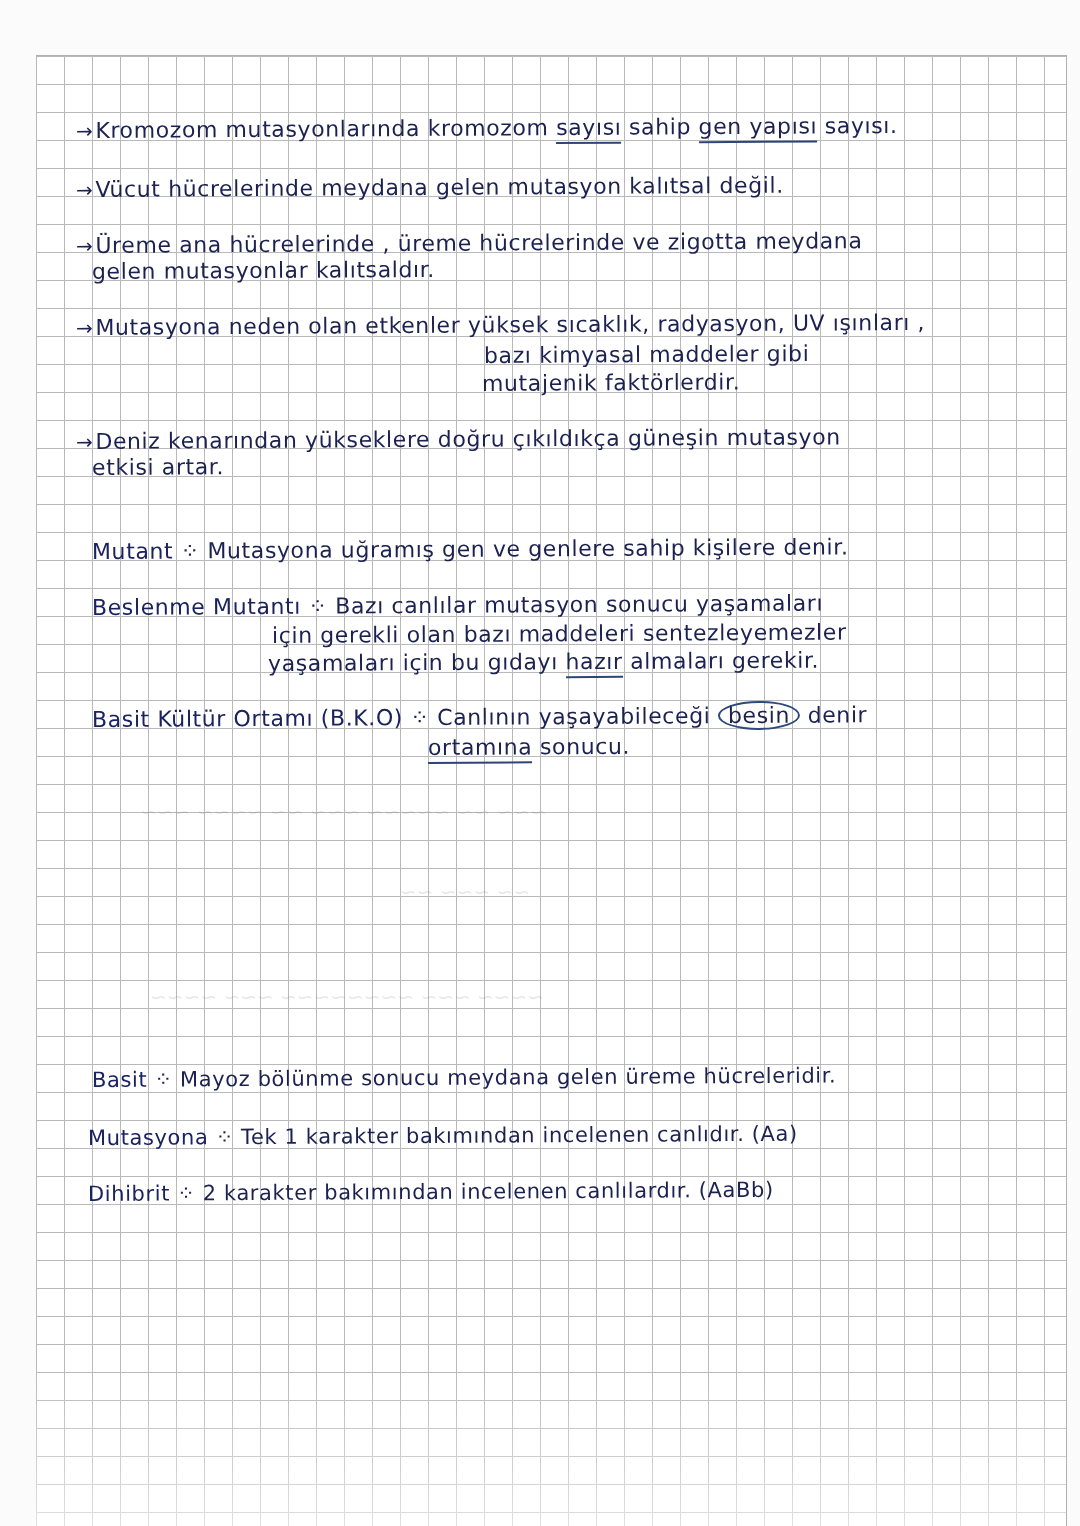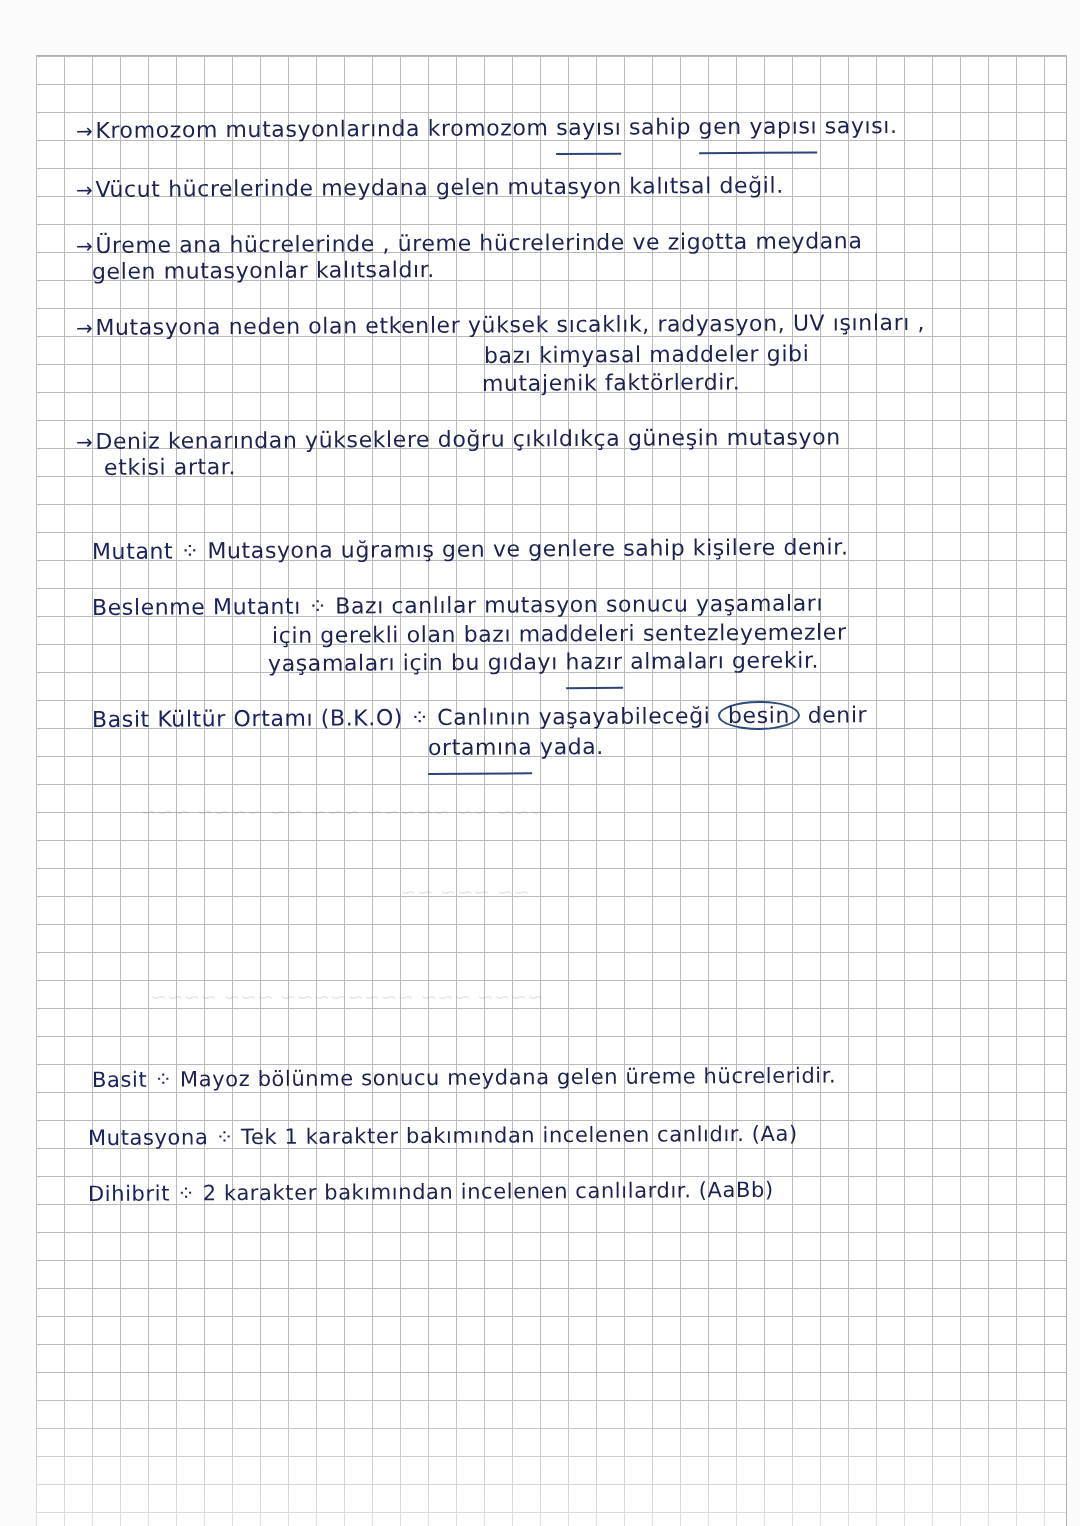--- a/index.html
+++ b/index.html
@@ -54,21 +54,21 @@
     .ink .arrow {
       font-size: 20px;
       margin-right: 2px;
     }
     .term {
       color: #1a2260;
       font-weight: normal;
     }
     .ul {
       border-bottom: 2px solid #2d4576;
-      padding-bottom: 13px;
+      padding-bottom: 2px;
     }
     .circled {
       border: 2px solid #2d4a7a;
       border-radius: 50%;
       padding: 0 8px;
     }
     .bleed {
       position: absolute;
       color: rgba(120,120,130,0.18);
       font-family: "DejaVu Sans", sans-serif;
@@ -110,21 +110,21 @@
   <div class="ink" style="left:484px; top:342px;">
     <span>bazı kimyasal maddeler gibi</span>
   </div>
   <div class="ink" style="left:482px; top:370px;">
     <span>mutajenik faktörlerdir.</span>
   </div>
 
   <div class="ink" style="left:76px; top:428px;">
     <span class="arrow">→</span><span>Deniz kenarından yükseklere doğru çıkıldıkça güneşin mutasyon</span>
   </div>
-  <div class="ink" style="left:92px; top:454px;padding-left:12px;">
+  <div class="ink" style="left:92px; top:454px;">
     <span>etkisi artar.</span>
   </div>
 
   <div class="ink" style="left:92px; top:538px;">
     <span class="term">Mutant</span><span> ⁘ </span><span>Mutasyona uğramış gen ve genlere sahip kişilere denir.</span>
   </div>
 
   <div class="ink" style="left:92px; top:594px;">
     <span class="term">Beslenme Mutantı</span><span> ⁘ </span><span>Bazı canlılar mutasyon sonucu yaşamaları</span>
   </div>
@@ -132,21 +132,21 @@
     <span>için gerekli olan bazı maddeleri sentezleyemezler</span>
   </div>
   <div class="ink" style="left:268px; top:650px;">
     <span>yaşamaları için bu gıdayı </span><span class="ul">hazır</span><span> almaları gerekir.</span>
   </div>
 
   <div class="ink" style="left:92px; top:706px;">
     <span class="term">Basit Kültür Ortamı (B.K.O)</span><span> ⁘ </span><span>Canlının yaşayabileceği </span><span class="circled">besin</span><span> denir</span>
   </div>
   <div class="ink" style="left:428px; top:734px;">
-    <span class="ul">ortamına</span><span> yada.</span>
+    <span class="ul">ortamına</span><span> sonucu.</span>
   </div>
 
   <div class="ink" style="left:92px; top:1066px; font-size:21px;">
     <span class="term">Basit</span><span> ⁘ </span><span>Mayoz bölünme sonucu meydana gelen üreme hücreleridir.</span>
   </div>
 
   <div class="ink" style="left:88px; top:1124px; font-size:21px;">
     <span class="term">Mutasyona</span><span> ⁘ </span><span>Tek 1 karakter bakımından incelenen canlıdır. (Aa)</span>
   </div>
 

